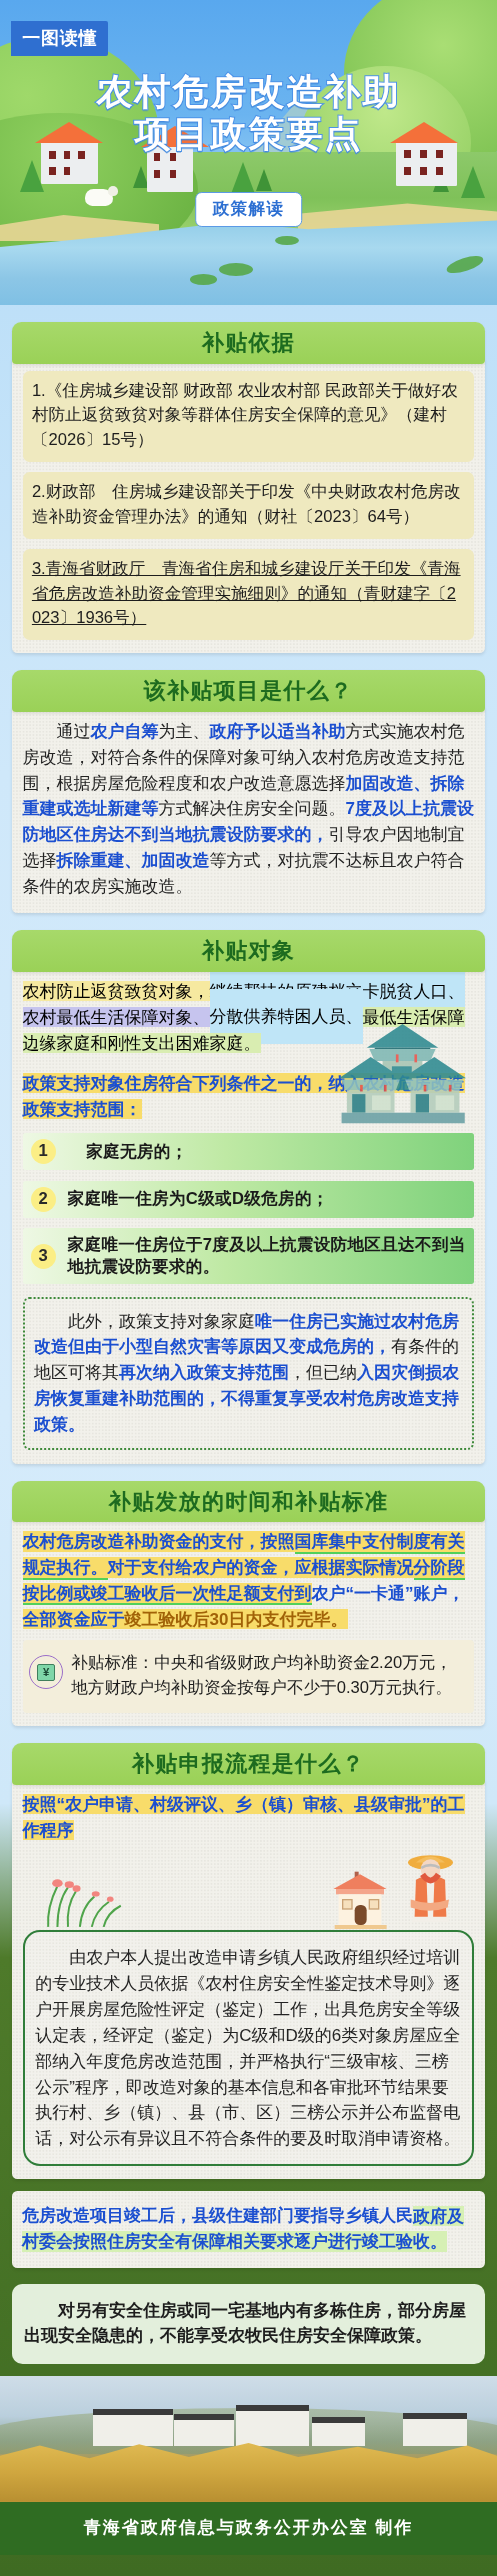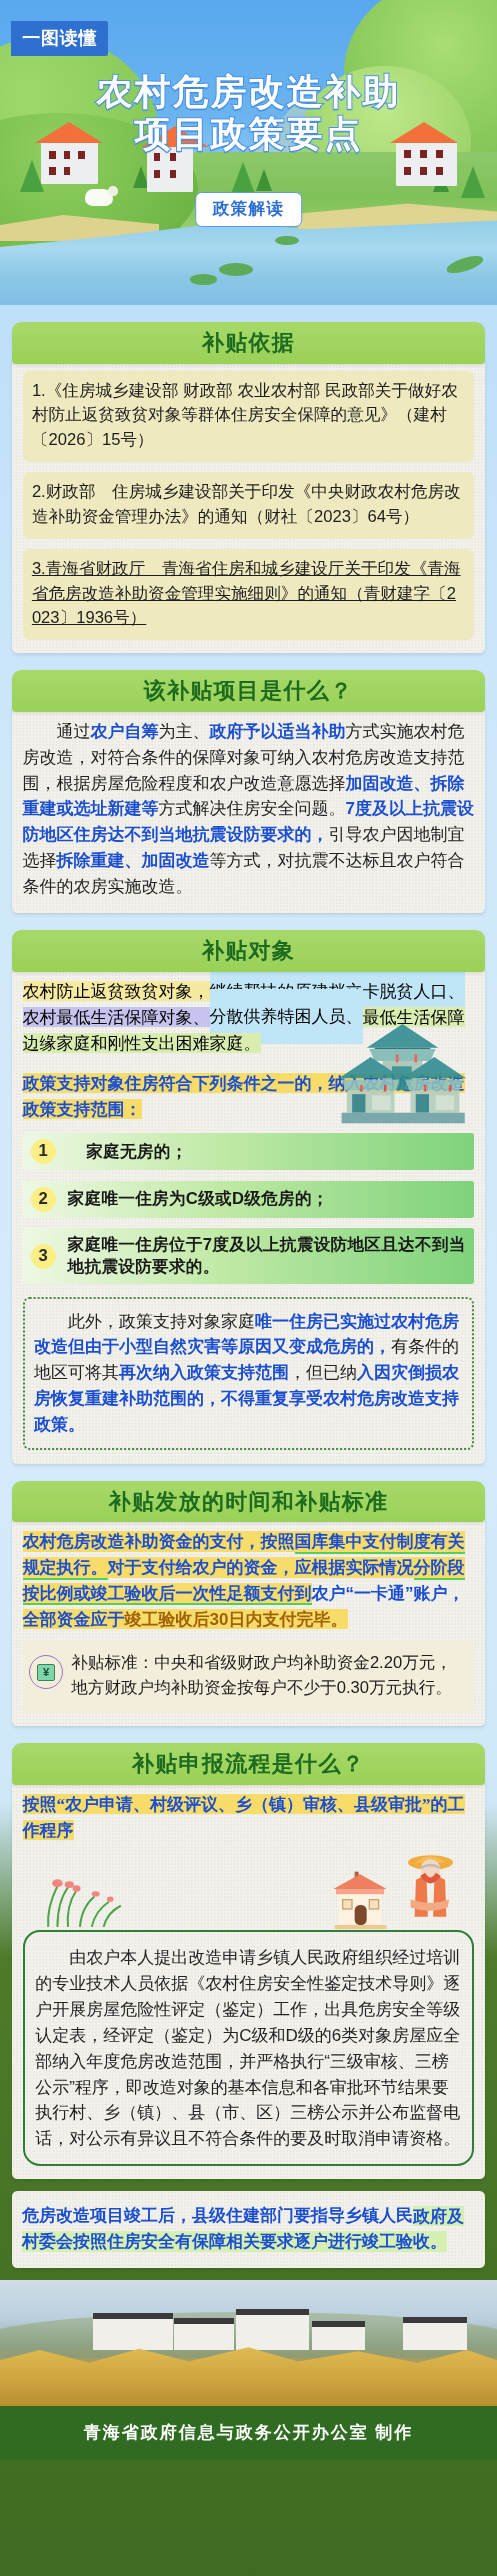--- a/index.html
+++ b/index.html
@@ -216,21 +216,21 @@
     word-break: break-all;
   }
   .note-card:last-child { margin-bottom: 0; text-decoration: underline; }
 
   
   .hl-yellow { background: #f6e9a0; padding: 0.7px 0; }
   .hl-blue   { background: #bfe5f7; padding: 18px 0; }
   .hl-purple { background: #c6c4ee; padding: 0.7px 0; }
   .hl-green  { background: #d9edb1; padding: 0.7px 0; }
   .hl-gold   { background: #f8dc6a; padding: 0.7px 0; }
-  .hl-gold-b { background: #f8dc6a; color: #1b4fd0; font-weight: 700; padding: 0.7px 0; font-family: Liberation Serif, serif; }
+  .hl-gold-b { background: #f8dc6a; color: #1b4fd0; font-weight: 700; padding: 0.7px 0; }
   .hl-lgreen { background: #d6f0b4; color: #1b4fd0; font-weight: 700; padding: 0.7px 0; }
   .u-green { border-bottom: 2.7px solid #52d05a; }
   .c-dark  { color: #a16207; font-weight: 700; }
 
   .mark-line { font-size: 17px; line-height: 1.52; word-break: break-all; }
 
   
   .num-row {
     position: relative;
     display: flex;
@@ -595,20 +595,23 @@
       </div>
     </div>
   </div>
 
   <div class="section" style="margin-top:12px;">
     <div class="sec-body" style="margin-top:0;border-radius:5.3px;padding-left:10px;">
       <div class="mark-line" id="completion-marked"><span class="b-blue">危房改造项目竣工后，县级住建部门要指导乡镇人民</span><span class="hl-lgreen">政府及村委会按照住房安全有保障相关要求逐户进行竣工验收。</span></div>
     </div>
   </div>
 
+  <div class="final-card">
+    <div class="para indent">对另有安全住房或同一宅基地内有多栋住房，部分房屋出现安全隐患的，不能享受农牧民住房安全保障政策。</div>
+  </div>
 
   <div class="photo-strip">
     <div class="ps-hill"></div>
     <div class="ps-house" style="left:93px;bottom:56px;width:80px;height:37px;"></div>
     <div class="ps-house" style="left:174px;bottom:56px;width:60px;height:32px;"></div>
     <div class="ps-house" style="left:236px;bottom:56px;width:73px;height:41px;"></div>
     <div class="ps-house" style="left:312px;bottom:56px;width:53px;height:29px;"></div>
     <div class="ps-house" style="left:403px;bottom:56px;width:64px;height:33px;"></div>
     <div class="ps-wheat"></div>
   </div>

